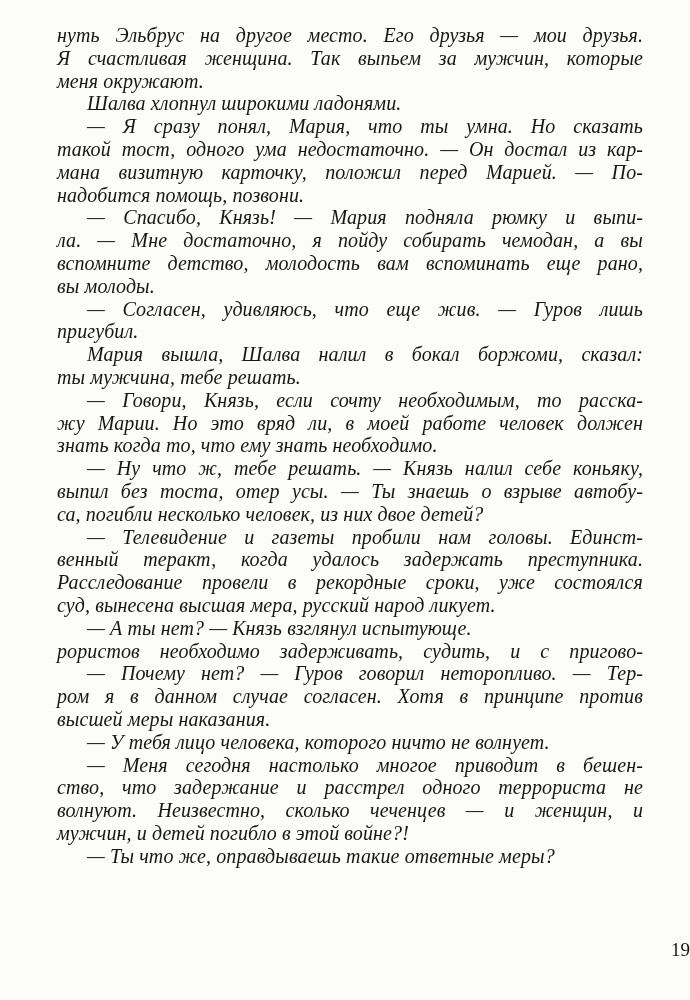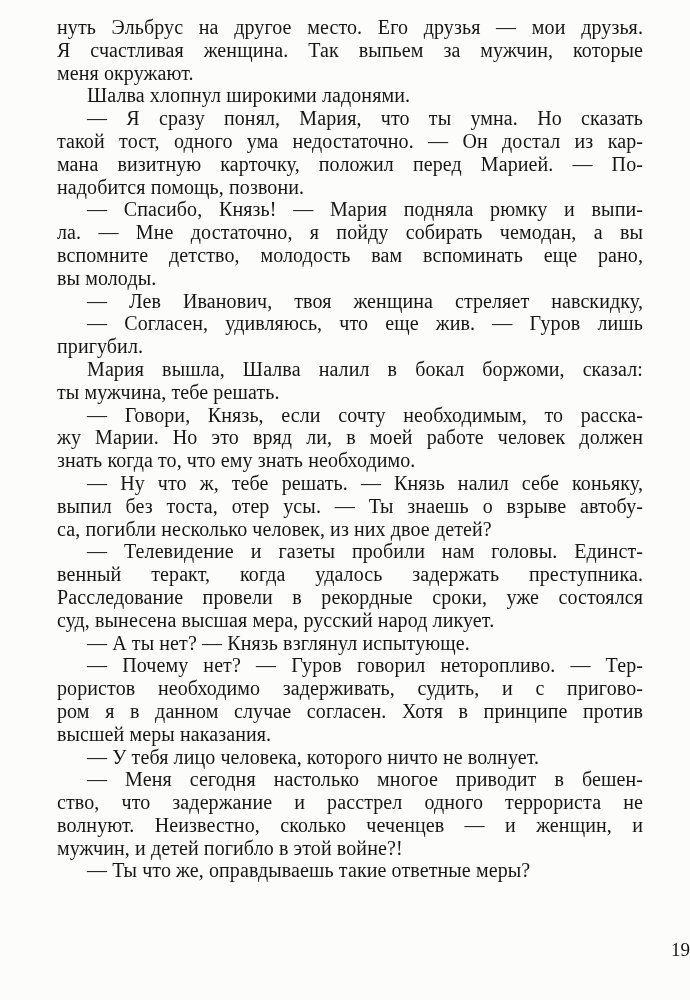--- a/index.html
+++ b/index.html
@@ -20,22 +20,23 @@
     width: 690px;
     height: 1000px;
     background: var(--paper);
     font-family: "Liberation Serif", "DejaVu Serif", serif;
     color: var(--ink);
     overflow: hidden;
   }
   .text-block {
     position: absolute;
     left: 57px;
-    top: 16px;
+    top: 24px;
     width: 586px;
+    font-style: italic;
   }
   .line {
     font-size: 20px;
     line-height: 22.8px;
     text-align: justify;
     text-align-last: left;
     white-space: normal;
     letter-spacing: 0.1px;
   }
   .line.indent {
@@ -64,38 +65,37 @@
       <div class="line">меня окружают.</div>
       <div class="line indent">Шалва хлопнул широкими ладонями.</div>
       <div class="line indent stretch">— Я сразу понял, Мария, что ты умна. Но сказать</div>
       <div class="line stretch">такой тост, одного ума недостаточно. — Он достал из кар-</div>
       <div class="line stretch">мана визитную карточку, положил перед Марией. — По-</div>
       <div class="line">надобится помощь, позвони.</div>
       <div class="line indent stretch">— Спасибо, Князь! — Мария подняла рюмку и выпи-</div>
       <div class="line stretch">ла. — Мне достаточно, я пойду собирать чемодан, а вы</div>
       <div class="line stretch">вспомните детство, молодость вам вспоминать еще рано,</div>
       <div class="line">вы молоды.</div>
-      <div class="line indent stretch">— Лев Иванович, твоя женщина стреляет навскидку,</div>
       <div class="line indent stretch">— Согласен, удивляюсь, что еще жив. — Гуров лишь</div>
       <div class="line">пригубил.</div>
       <div class="line indent stretch">Мария вышла, Шалва налил в бокал боржоми, сказал:</div>
       <div class="line">ты мужчина, тебе решать.</div>
       <div class="line indent stretch">— Говори, Князь, если сочту необходимым, то расска-</div>
       <div class="line stretch">жу Марии. Но это вряд ли, в моей работе человек должен</div>
       <div class="line">знать когда то, что ему знать необходимо.</div>
       <div class="line indent stretch">— Ну что ж, тебе решать. — Князь налил себе коньяку,</div>
       <div class="line stretch">выпил без тоста, отер усы. — Ты знаешь о взрыве автобу-</div>
       <div class="line">са, погибли несколько человек, из них двое детей?</div>
       <div class="line indent stretch">— Телевидение и газеты пробили нам головы. Единст-</div>
       <div class="line stretch">венный теракт, когда удалось задержать преступника.</div>
       <div class="line stretch">Расследование провели в рекордные сроки, уже состоялся</div>
       <div class="line">суд, вынесена высшая мера, русский народ ликует.</div>
       <div class="line indent">— А ты нет? — Князь взглянул испытующе.</div>
+      <div class="line stretch">рористов необходимо задерживать, судить, и с пригово-</div>
       <div class="line indent stretch">— Почему нет? — Гуров говорил неторопливо. — Тер-</div>
-      <div class="line stretch">рористов необходимо задерживать, судить, и с пригово-</div>
       <div class="line stretch">ром я в данном случае согласен. Хотя в принципе против</div>
       <div class="line">высшей меры наказания.</div>
       <div class="line indent">— У тебя лицо человека, которого ничто не волнует.</div>
       <div class="line indent stretch">— Меня сегодня настолько многое приводит в бешен-</div>
       <div class="line stretch">ство, что задержание и расстрел одного террориста не</div>
       <div class="line stretch">волнуют. Неизвестно, сколько чеченцев — и женщин, и</div>
       <div class="line">мужчин, и детей погибло в этой войне?!</div>
       <div class="line indent">— Ты что же, оправдываешь такие ответные меры?</div>
     </div>
   <div class="page-number">19</div>

